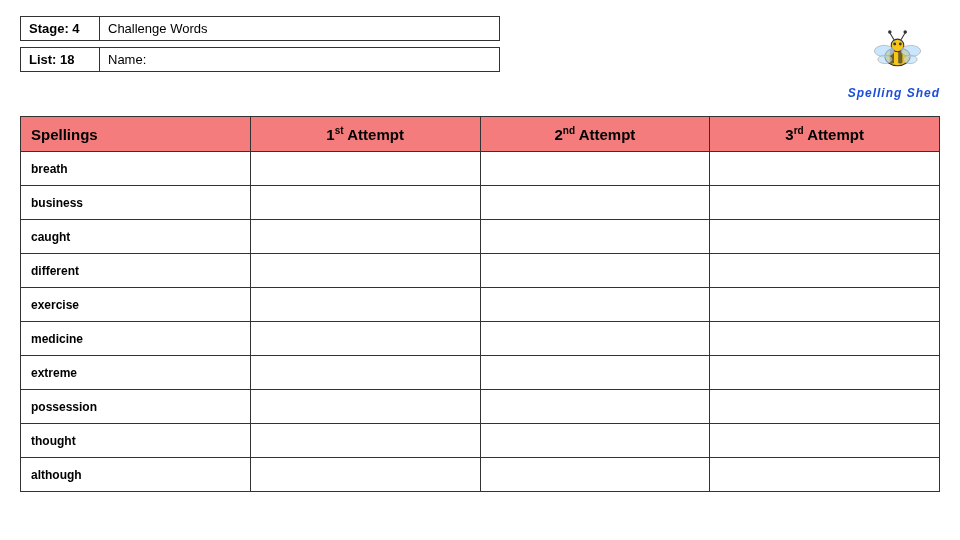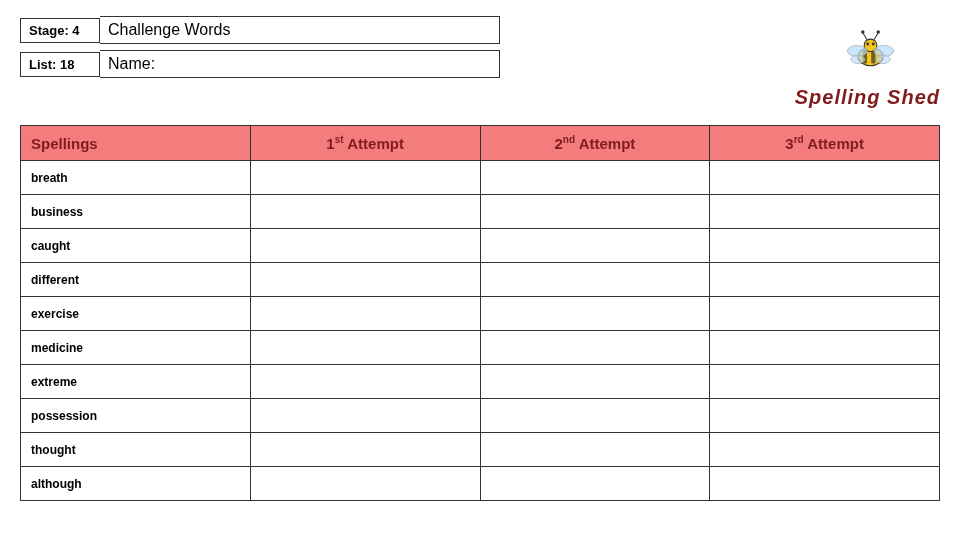--- a/index.html
+++ b/index.html
@@ -42,21 +42,21 @@
 
     .header-label {
       font-weight: bold;
       font-size: 13px;
       min-width: 80px;
       border: 1px solid #333;
       padding: 4px 8px;
     }
 
     .header-value {
-      font-size: 16px;
+      font-size: 13px;
       border: 1px solid #333;
       padding: 4px 8px;
       min-width: 400px;
       border-left: none;
     }
 
     
     .logo-area {
       display: flex;
       flex-direction: column;
@@ -66,21 +66,21 @@
 
     
     .spelling-table {
       width: 100%;
       border-collapse: collapse;
       flex: 1;
     }
 
     .spelling-table th {
       background-color: #f47c7c;
-      color: #7f1d1d;
+      color: #000000;
       font-weight: bold;
       font-size: 15px;
       padding: 8px 10px;
       border: 1.5px solid #333;
       text-align: left;
     }
 
     .spelling-table th.attempt-col {
       text-align: center;
     }
@@ -143,21 +143,21 @@
         <line x1="50" y1="24" x2="44" y2="14" stroke="#333" stroke-width="1.5"></line>
         <circle cx="44" cy="13" r="2.5" fill="#333"></circle>
         <line x1="60" y1="24" x2="66" y2="14" stroke="#333" stroke-width="1.5"></line>
         <circle cx="66" cy="13" r="2.5" fill="#333"></circle>
 
         <ellipse cx="36" cy="40" rx="14" ry="8" fill="rgba(180,220,255,0.7)" stroke="#aaa" stroke-width="1"></ellipse>
         <ellipse cx="74" cy="40" rx="14" ry="8" fill="rgba(180,220,255,0.7)" stroke="#aaa" stroke-width="1"></ellipse>
         <ellipse cx="37" cy="52" rx="10" ry="6" fill="rgba(180,220,255,0.6)" stroke="#aaa" stroke-width="1"></ellipse>
         <ellipse cx="73" cy="52" rx="10" ry="6" fill="rgba(180,220,255,0.6)" stroke="#aaa" stroke-width="1"></ellipse>
       </svg>
-      <div style="font-size:20px;font-weight:bold;color:#7f1d1d;letter-spacing:1px;font-style:italic;">
+      <div style="font-size:12px;font-weight:bold;color:#1d4ed8;letter-spacing:1px;font-style:italic;">
         <span>Spelling Shed</span>
       </div>
     </div>
   </div>
 
   <table class="spelling-table">
     <thead>
       <tr>
         <th style="width:25%;">Spellings</th>
         <th class="attempt-col" style="width:25%;margin-top:19px;">

